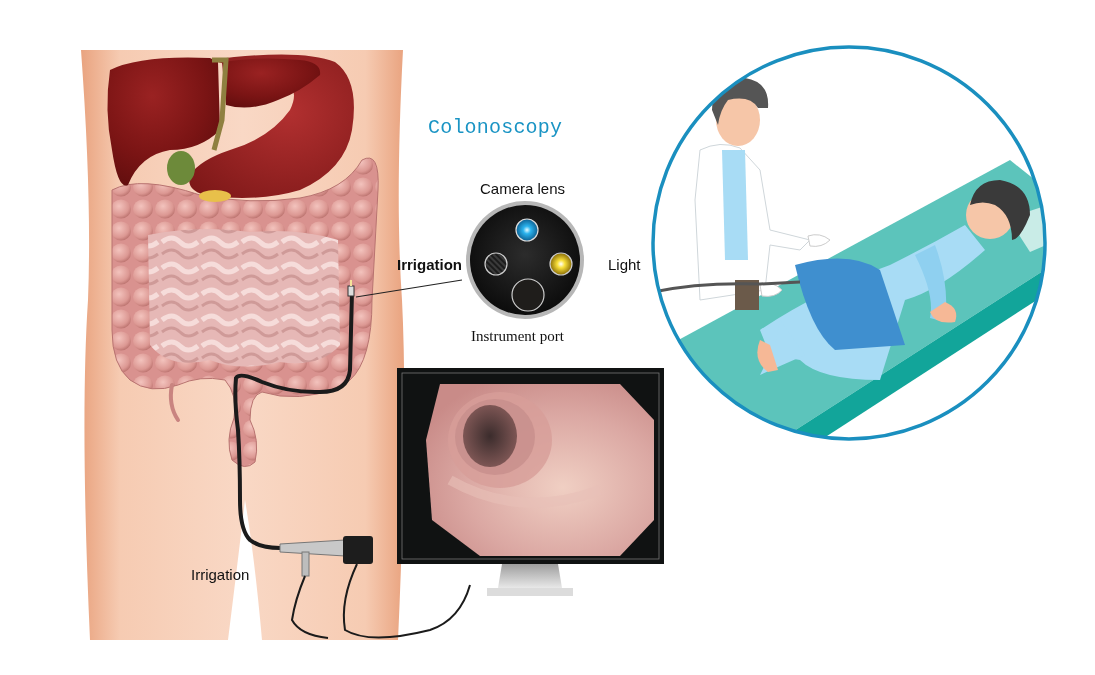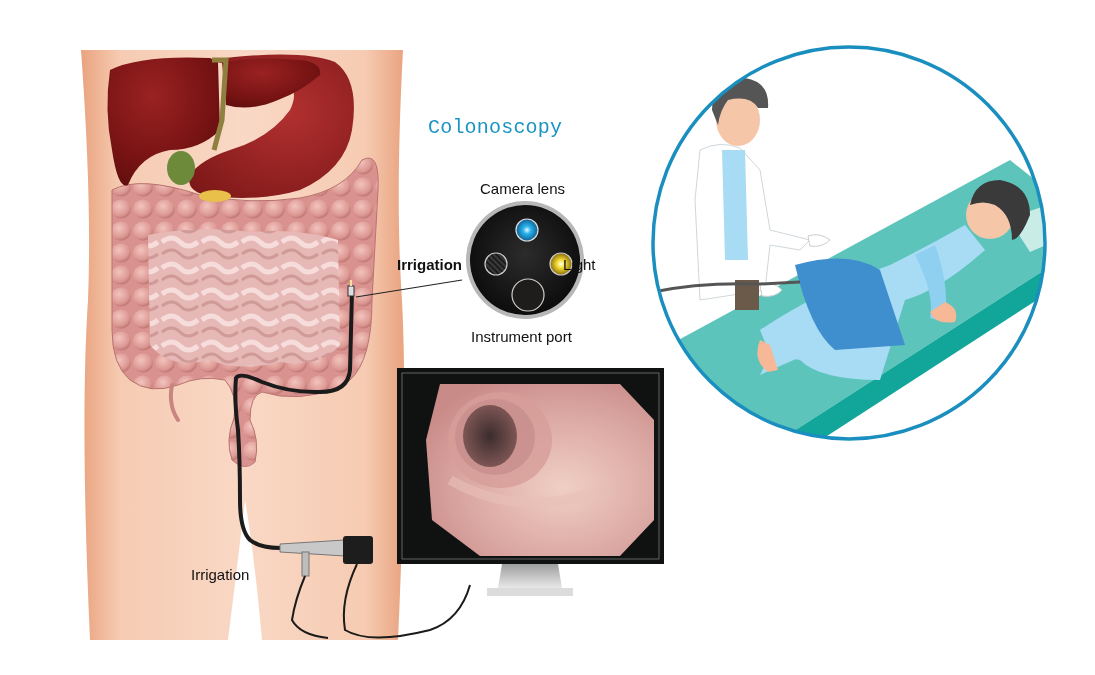--- a/index.html
+++ b/index.html
@@ -167,15 +167,15 @@
     <path d="M808 236 Q820 232 830 240 Q822 248 810 246 Z" fill="#ffffff" stroke="#ccc" stroke-width="1"></path>
 
     <path d="M653 292 Q700 282 760 284 L800 282" stroke="#555" stroke-width="3" fill="none"></path>
   </g>
   <circle cx="849" cy="243" r="196" fill="none" stroke="#1a8fbf" stroke-width="3.5"></circle>
 </svg>
 
 <div class="title">Colonoscopy</div>
 <div class="lbl" style="left:480px; top:180px;">Camera lens</div>
 <div class="lbl" style="left:397px; top:256px;font-weight:bold;">Irrigation</div>
-<div class="lbl" style="left:563px; top:256px;">Light</div>
-<div class="lbl" style="left:471px; top:328px;">Instrument port</div>
+<div class="lbl" style="left:608px; top:256px;">Light</div>
+<div class="lbl" style="left:471px; top:328px;font-family:Liberation Serif, serif;">Instrument port</div>
 <div class="lbl" style="left:191px; top:566px;">Irrigation</div>
 
 </body></html>

